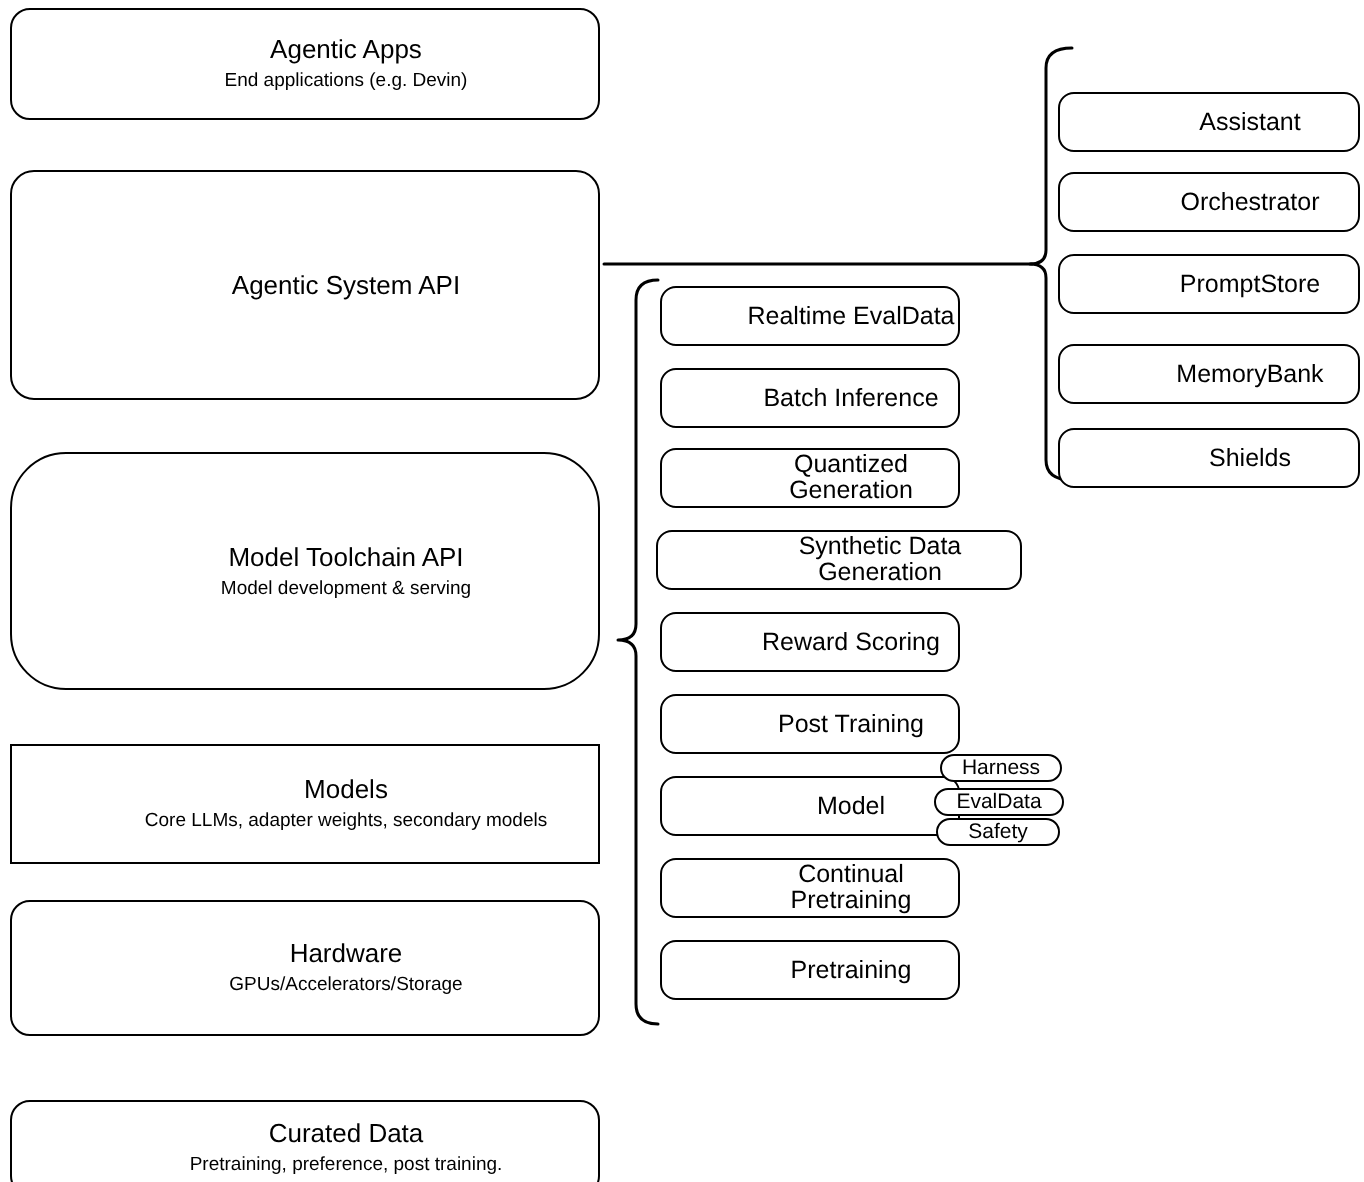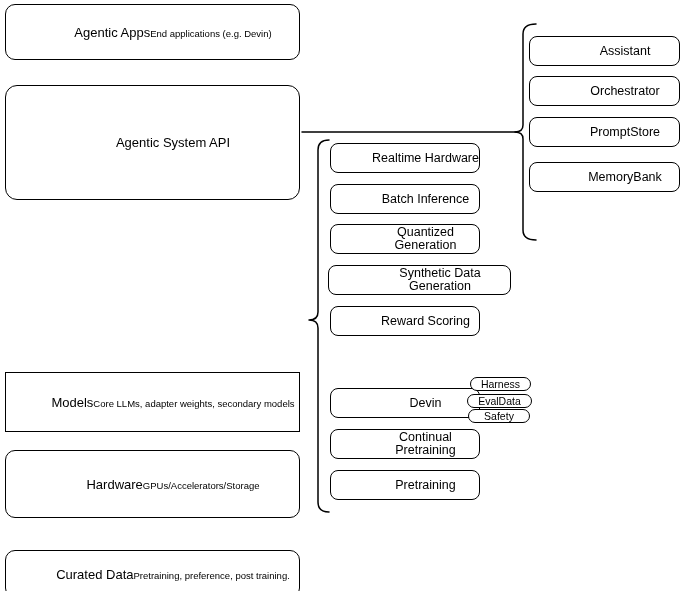--- a/index.html
+++ b/index.html
@@ -17,32 +17,32 @@
     overflow:hidden;
   }
   .links{position:absolute;left:0;top:0;z-index:0;}
   .links path{fill:none;stroke:var(--stroke);stroke-width:1.5;stroke-linecap:round;stroke-linejoin:round;}
 
   .node{
     position:absolute;
     box-sizing:border-box;
     background:var(--fill);
     border:1.5px solid var(--stroke);
-    display:flex;flex-direction:row;
+    display:flex;flex-direction:column;
     align-items:center;justify-content:center;
     text-align:center;
     z-index:1;
     padding-left:41px;
   }
   .lbox{left:5px;width:295px;}
   .lbox .t{font-size:13px;line-height:15px;}
   .lbox .s{font-size:9.5px;line-height:12px;margin-top:3px;}
 
   .mbox{left:330px;width:150px;height:30px;border-radius:8px;font-size:12.5px;line-height:13px;}
-  .rbox{left:529px;width:151px;height:30px;border-radius:8px;font-size:12.5px;line-height:13px;}
+  .rbox{left:529px;width:151px;height:30px;border-radius:8px;font-size:12.5px;line-height:13px;margin-top:10px;}
 
   .pill{
     position:absolute;
     box-sizing:border-box;
     background:var(--fill);
     border:1.5px solid var(--stroke);
     border-radius:999px;
     display:flex;align-items:center;justify-content:center;
     font-size:10.5px;line-height:11px;
     z-index:2;
@@ -61,53 +61,60 @@
 
   <div class="node lbox" style="top:4px;height:56px;border-radius:10px">
     <div class="t">Agentic Apps</div>
     <div class="s">End applications (e.g. Devin)</div>
   </div>
 
   <div class="node lbox" style="top:85px;height:115px;border-radius:12px">
     <div class="t">Agentic System API</div>
   </div>
 
+  <div class="node lbox" style="top:226px;height:119px;border-radius:28px">
+    <div class="t">Model Toolchain API</div>
+    <div class="s">Model development &amp; serving</div>
+  </div>
 
   <div class="node lbox" style="top:372px;height:60px;border-radius:0">
     <div class="t">Models</div>
     <div class="s">Core LLMs, adapter weights, secondary models</div>
   </div>
 
   <div class="node lbox" style="top:450px;height:68px;border-radius:10px">
     <div class="t">Hardware</div>
     <div class="s">GPUs/Accelerators/Storage</div>
   </div>
 
   <div class="node lbox" style="top:550px;height:48px;border-radius:10px">
     <div class="t">Curated Data</div>
     <div class="s">Pretraining, preference, post training.</div>
   </div>
 
   <div class="node mbox" style="top:143px">
-    <span>Realtime Hardware</span>
+    <span>Realtime EvalData</span>
   </div>
   <div class="node mbox" style="top:184px">
     <span>Batch Inference</span>
   </div>
   <div class="node mbox" style="top:224px">
     <span>Quantized Generation</span>
   </div>
   <div class="node mbox" style="top:265px;left:328px;width:183px">
     <span>Synthetic Data Generation</span>
   </div>
   <div class="node mbox" style="top:306px">
     <span>Reward Scoring</span>
   </div>
+  <div class="node mbox" style="top:347px">
+    <span>Post Training</span>
+  </div>
   <div class="node mbox" style="top:388px">
-    <span>Devin</span>
+    <span>Model</span>
   </div>
   <div class="node mbox" style="top:429px">
     <span>Continual Pretraining</span>
   </div>
   <div class="node mbox" style="top:470px">
     <span>Pretraining</span>
   </div>
 
   <div class="pill" style="left:470px;top:377px;width:61px;height:14px">
     <span>Harness</span>
@@ -124,14 +131,17 @@
   </div>
   <div class="node rbox" style="top:76px">
     <span>Orchestrator</span>
   </div>
   <div class="node rbox" style="top:117px">
     <span>PromptStore</span>
   </div>
   <div class="node rbox" style="top:162px">
     <span>MemoryBank</span>
   </div>
+  <div class="node rbox" style="top:204px">
+    <span>Shields</span>
+  </div>
 
 </div>
 
 </body></html>

